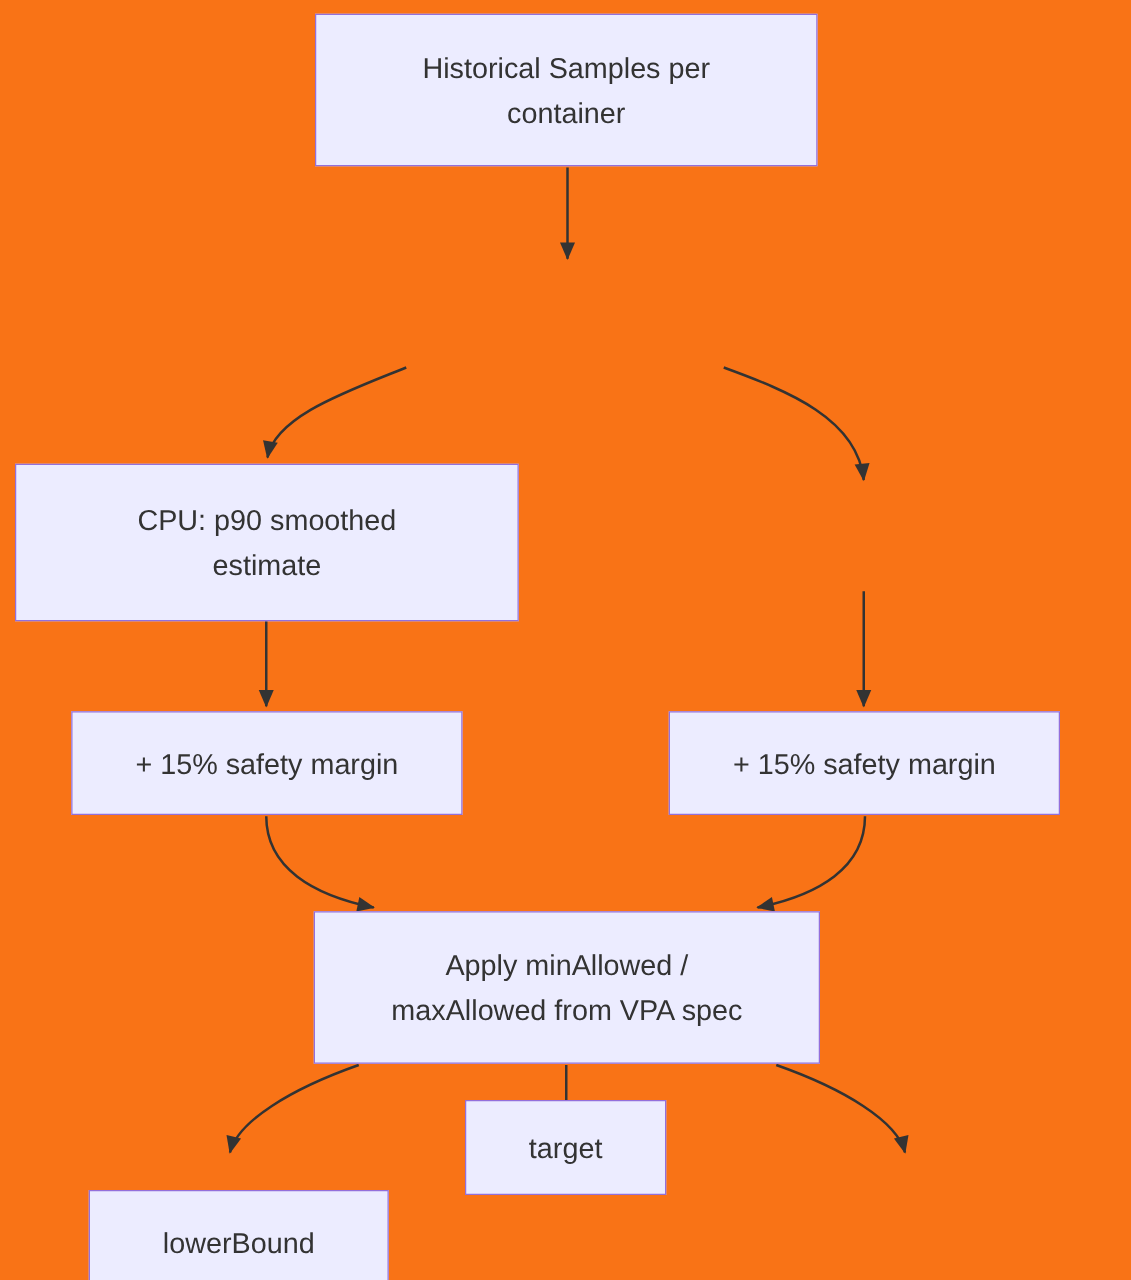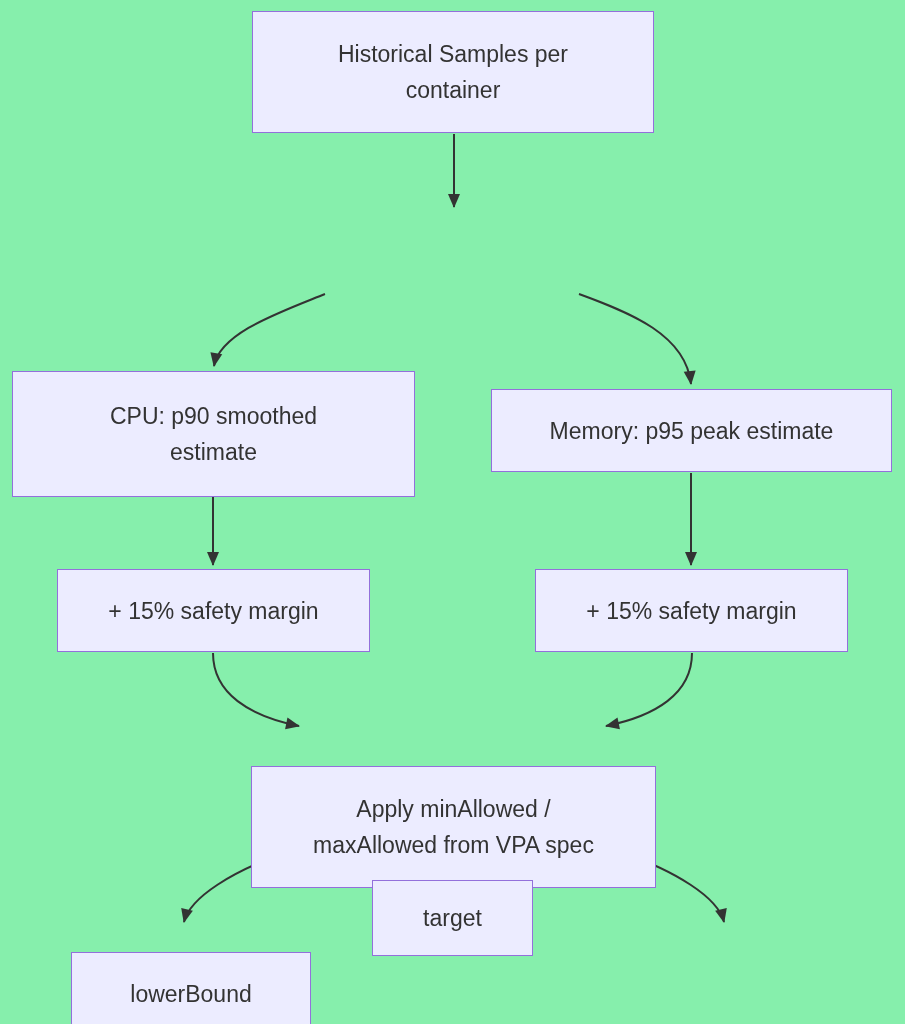--- a/index.html
+++ b/index.html
@@ -4,21 +4,21 @@
 <style>
   html, body {
     margin: 0;
     padding: 0;
     background: #ffffff;
   }
   .canvas {
     position: relative;
     width: 905px;
     height: 1024px;
-    background: #86efac;
+    background: #f97316;
     font-family: "Liberation Sans", sans-serif;
     overflow: hidden;
   }
   .edge-layer {
     position: absolute;
     left: 0;
     top: 0;
     width: 905px;
     height: 1024px;
     pointer-events: none;
@@ -73,33 +73,30 @@
     <div class="node-label">Historical Samples per
 container</div>
   </div>
 
 
   <div class="node" style="left:12px; top:371px; width:403px; height:126px">
     <div class="node-label">CPU: p90 smoothed
 estimate</div>
   </div>
 
-  <div class="node" style="left:491px; top:389px; width:401px; height:83px">
-    <div class="node-label">Memory: p95 peak estimate</div>
-  </div>
 
   <div class="node" style="left:57px; top:569px; width:313px; height:83px">
     <div class="node-label">+ 15% safety margin</div>
   </div>
 
   <div class="node" style="left:535px; top:569px; width:313px; height:83px">
     <div class="node-label">+ 15% safety margin</div>
   </div>
 
-  <div class="node" style="left:251px; top:766px; width:405px; height:122px">
+  <div class="node" style="left:251px; top:729px; width:405px; height:122px">
     <div class="node-label">Apply minAllowed /
 maxAllowed from VPA spec</div>
   </div>
 
   <div class="node" style="left:71px; top:952px; width:240px; height:84px">
     <div class="node-label">lowerBound</div>
   </div>
 
   <div class="node" style="left:372px; top:880px; width:161px; height:76px">
     <div class="node-label">target</div>

